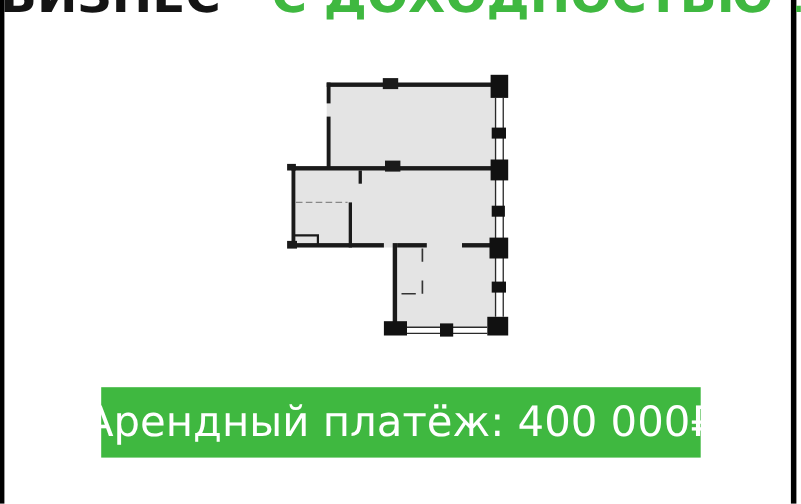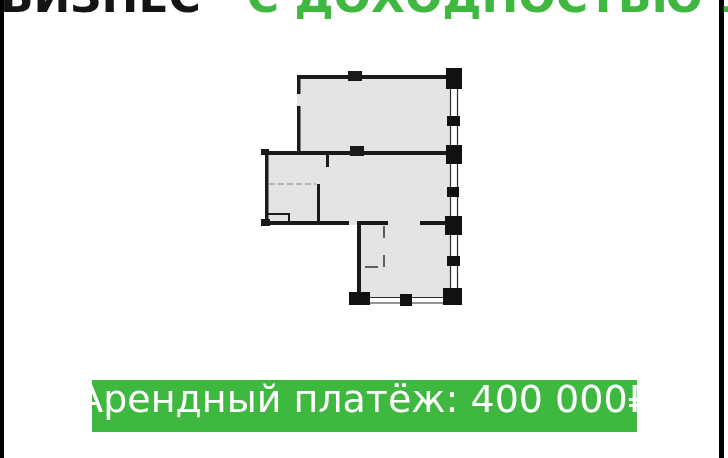--- a/index.html
+++ b/index.html
@@ -40,25 +40,26 @@
     position: absolute;
     left: 259px;
     top: 65px;
     width: 205px;
     height: 245px;
   }
 
   .price-banner {
     position: absolute;
     left: 92px;
-    top: 380px;
+    top: 352px;
     width: 545px;
-    height: 52px;
+    height: 64px;
     background: #3FB840;
     display: flex;
+    align-items: center;
     justify-content: center;
   }
   .price-banner .banner-text {
     color: #ffffff;
     font-size: 38px;
     font-weight: normal;
     white-space: nowrap;
     line-height: 1;
     padding-bottom: 2px;
   }

